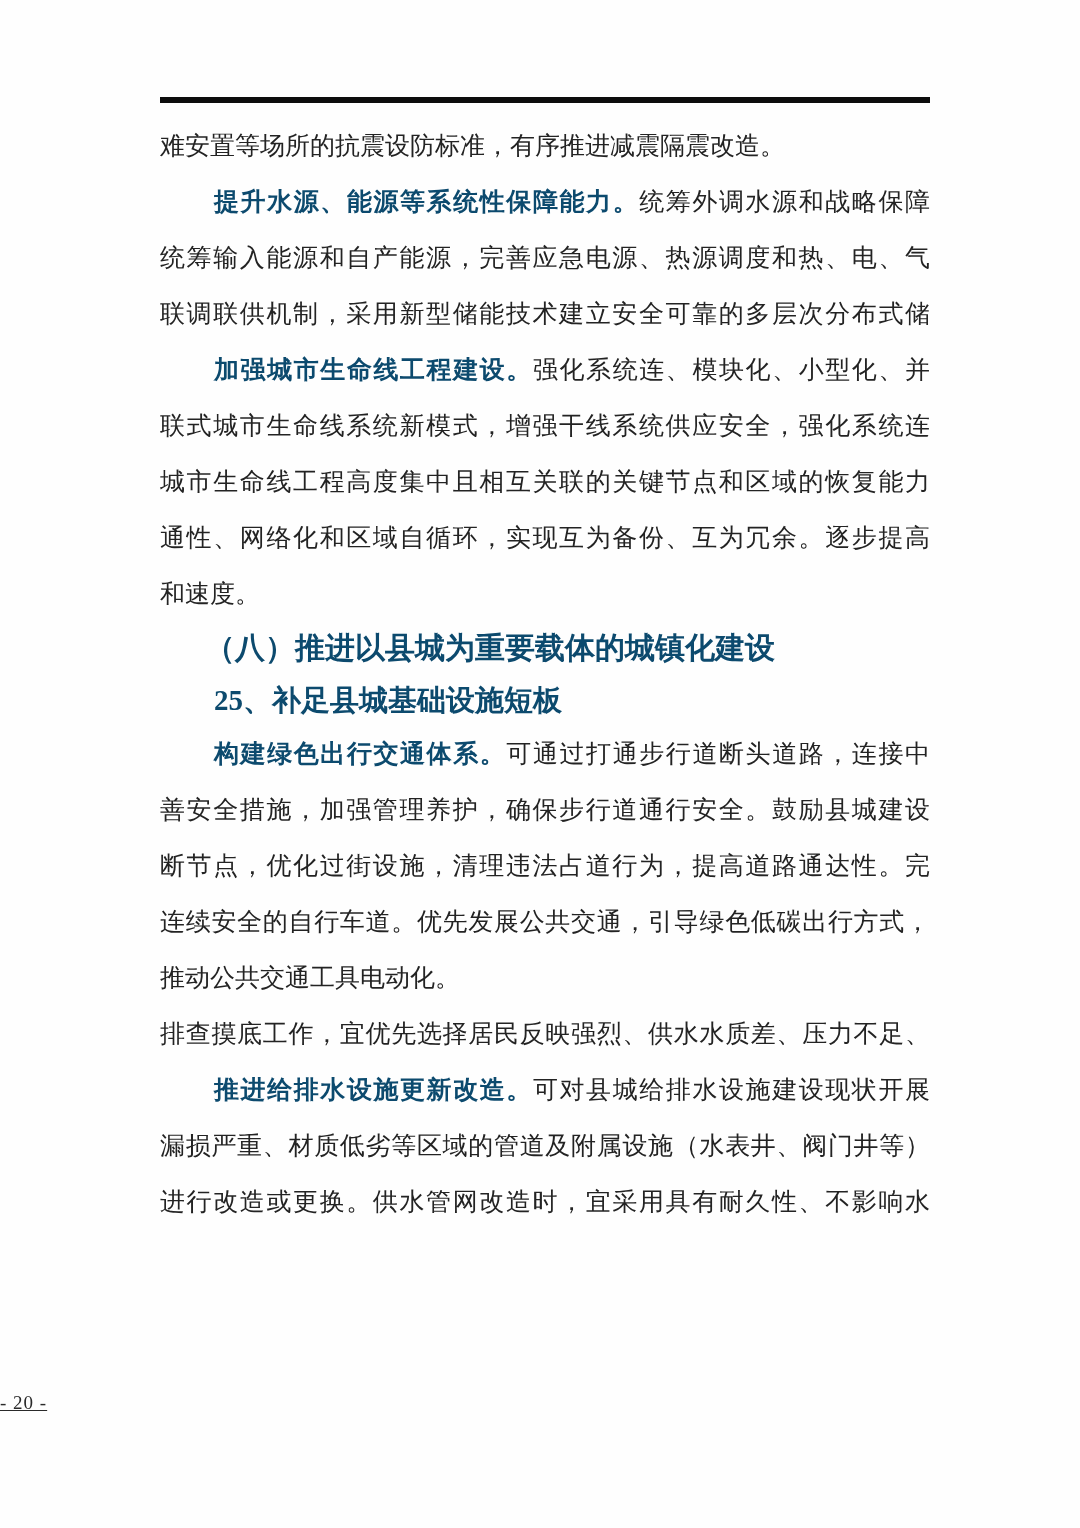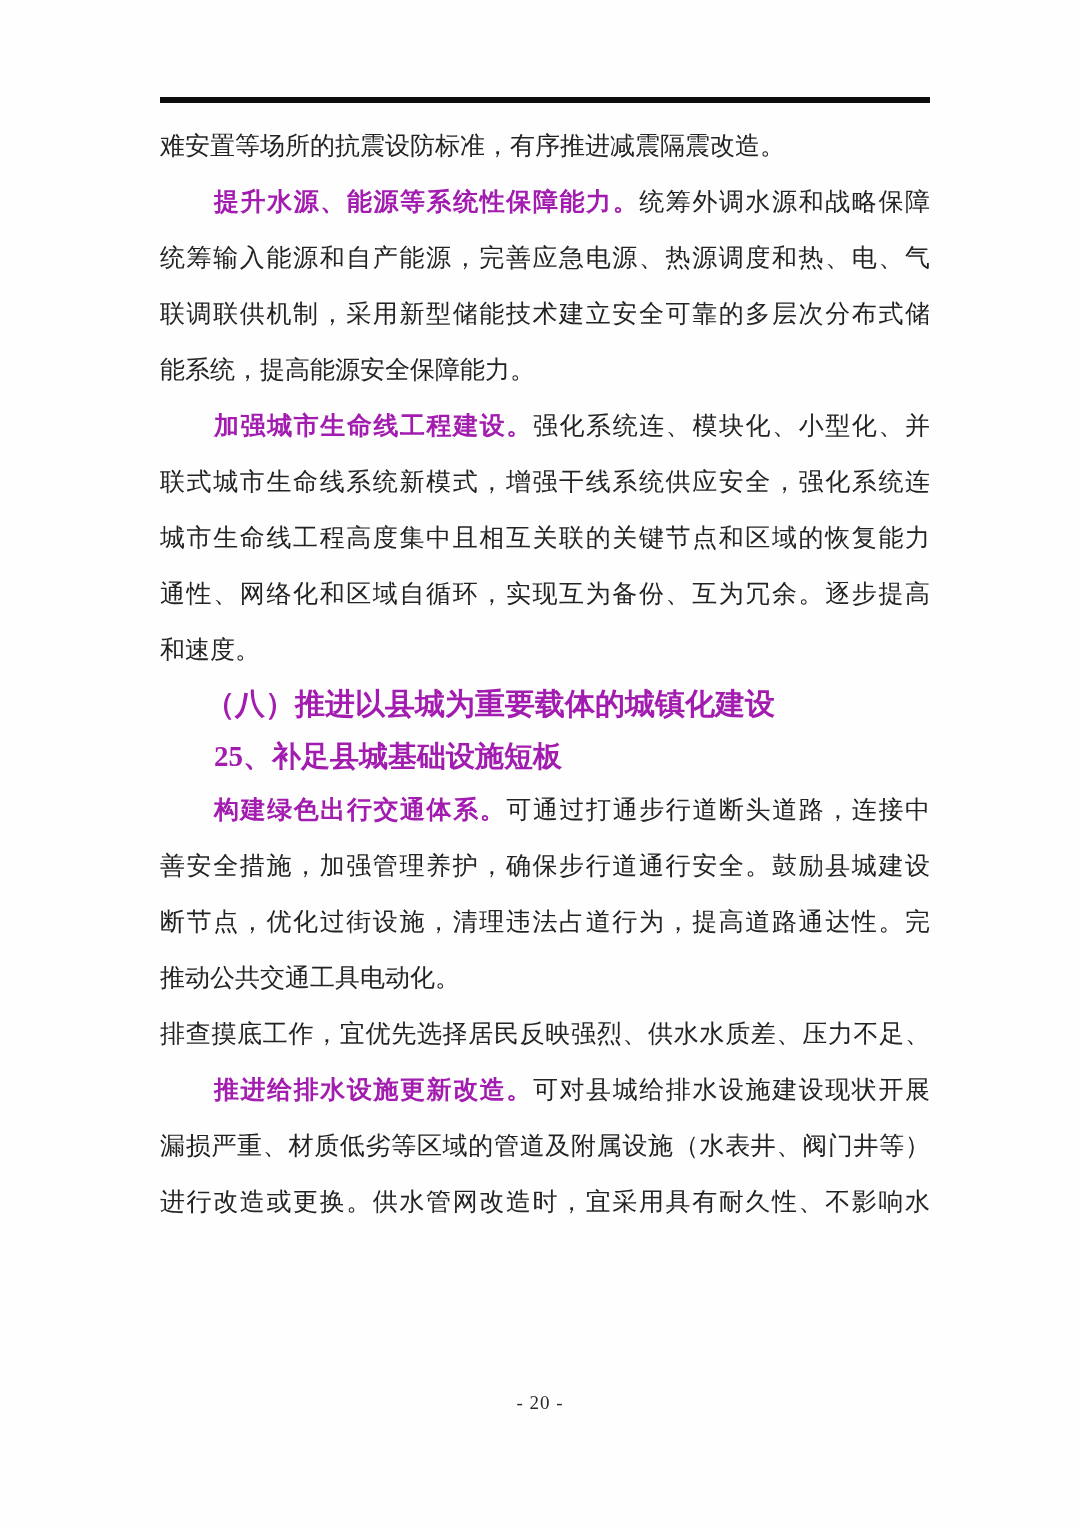--- a/index.html
+++ b/index.html
@@ -55,58 +55,59 @@
   }
   .line.heading-item {
     font-size: 29px;
     line-height: 52px;
     height: 52px;
     font-weight: 700;
     color: #141414;
   }
   .bold-run {
     font-weight: 700;
-    color: #a21caf;
+    color: #0c4a6e;
   }
   .text-run {
     font-weight: 400;
   }
   .footer {
     position: absolute;
     left: 0;
     top: 1392px;
     width: 1080px;
-    text-align: center;
+    text-align: left;
     font-size: 19px;
     letter-spacing: 1px;
     color: #2a2a2a;
     font-family: "Liberation Serif", "DejaVu Serif", serif;
+    text-decoration: underline;
   }
 </style>
 </head>
 <body>
 
 <div class="page">
   <div class="header-rule"></div>
   <div class="doc-body" id="doc-body">
       <div class="line "><span class="text-run">难安置等场所的抗震设防标准，有序推进减震隔震改造。</span></div>
       <div class="line  fill indent-2"><span class="bold-run">提升水源、能源等系统性保障能力。</span><span class="text-run">统筹外调水源和战略保障</span></div>
       <div class="line  fill"><span class="text-run">统筹输入能源和自产能源，完善应急电源、热源调度和热、电、气</span></div>
       <div class="line  fill"><span class="text-run">联调联供机制，采用新型储能技术建立安全可靠的多层次分布式储</span></div>
-      <div class="line "><span class="text-run">能系统，提高能源安全保障能力。</span></div>
       <div class="line  fill indent-2"><span class="bold-run">加强城市生命线工程建设。</span><span class="text-run">强化系统连、模块化、小型化、并</span></div>
       <div class="line  fill"><span class="text-run">联式城市生命线系统新模式，增强干线系统供应安全，强化系统连</span></div>
       <div class="line  fill"><span class="text-run">城市生命线工程高度集中且相互关联的关键节点和区域的恢复能力</span></div>
       <div class="line  fill"><span class="text-run">通性、网络化和区域自循环，实现互为备份、互为冗余。逐步提高</span></div>
       <div class="line "><span class="text-run">和速度。</span></div>
       <div class="line heading-section indent-1"><span class="bold-run">（八）推进以县城为重要载体的城镇化建设</span></div>
       <div class="line heading-item indent-2"><span class="bold-run">25、补足县城基础设施短板</span></div>
       <div class="line  fill indent-2"><span class="bold-run">构建绿色出行交通体系。</span><span class="text-run">可通过打通步行道断头道路，连接中</span></div>
       <div class="line  fill"><span class="text-run">善安全措施，加强管理养护，确保步行道通行安全。鼓励县城建设</span></div>
       <div class="line  fill"><span class="text-run">断节点，优化过街设施，清理违法占道行为，提高道路通达性。完</span></div>
+      <div class="line  fill"><span class="text-run">连续安全的自行车道。优先发展公共交通，引导绿色低碳出行方式，</span></div>
       <div class="line "><span class="text-run">推动公共交通工具电动化。</span></div>
       <div class="line  fill"><span class="text-run">排查摸底工作，宜优先选择居民反映强烈、供水水质差、压力不足、</span></div>
       <div class="line  fill indent-2"><span class="bold-run">推进给排水设施更新改造。</span><span class="text-run">可对县城给排水设施建设现状开展</span></div>
       <div class="line  fill"><span class="text-run">漏损严重、材质低劣等区域的管道及附属设施（水表井、阀门井等）</span></div>
       <div class="line  fill"><span class="text-run">进行改造或更换。供水管网改造时，宜采用具有耐久性、不影响水</span></div>
     </div>
   <div class="footer">- 20 -</div>
 </div>
 
 </body></html>

